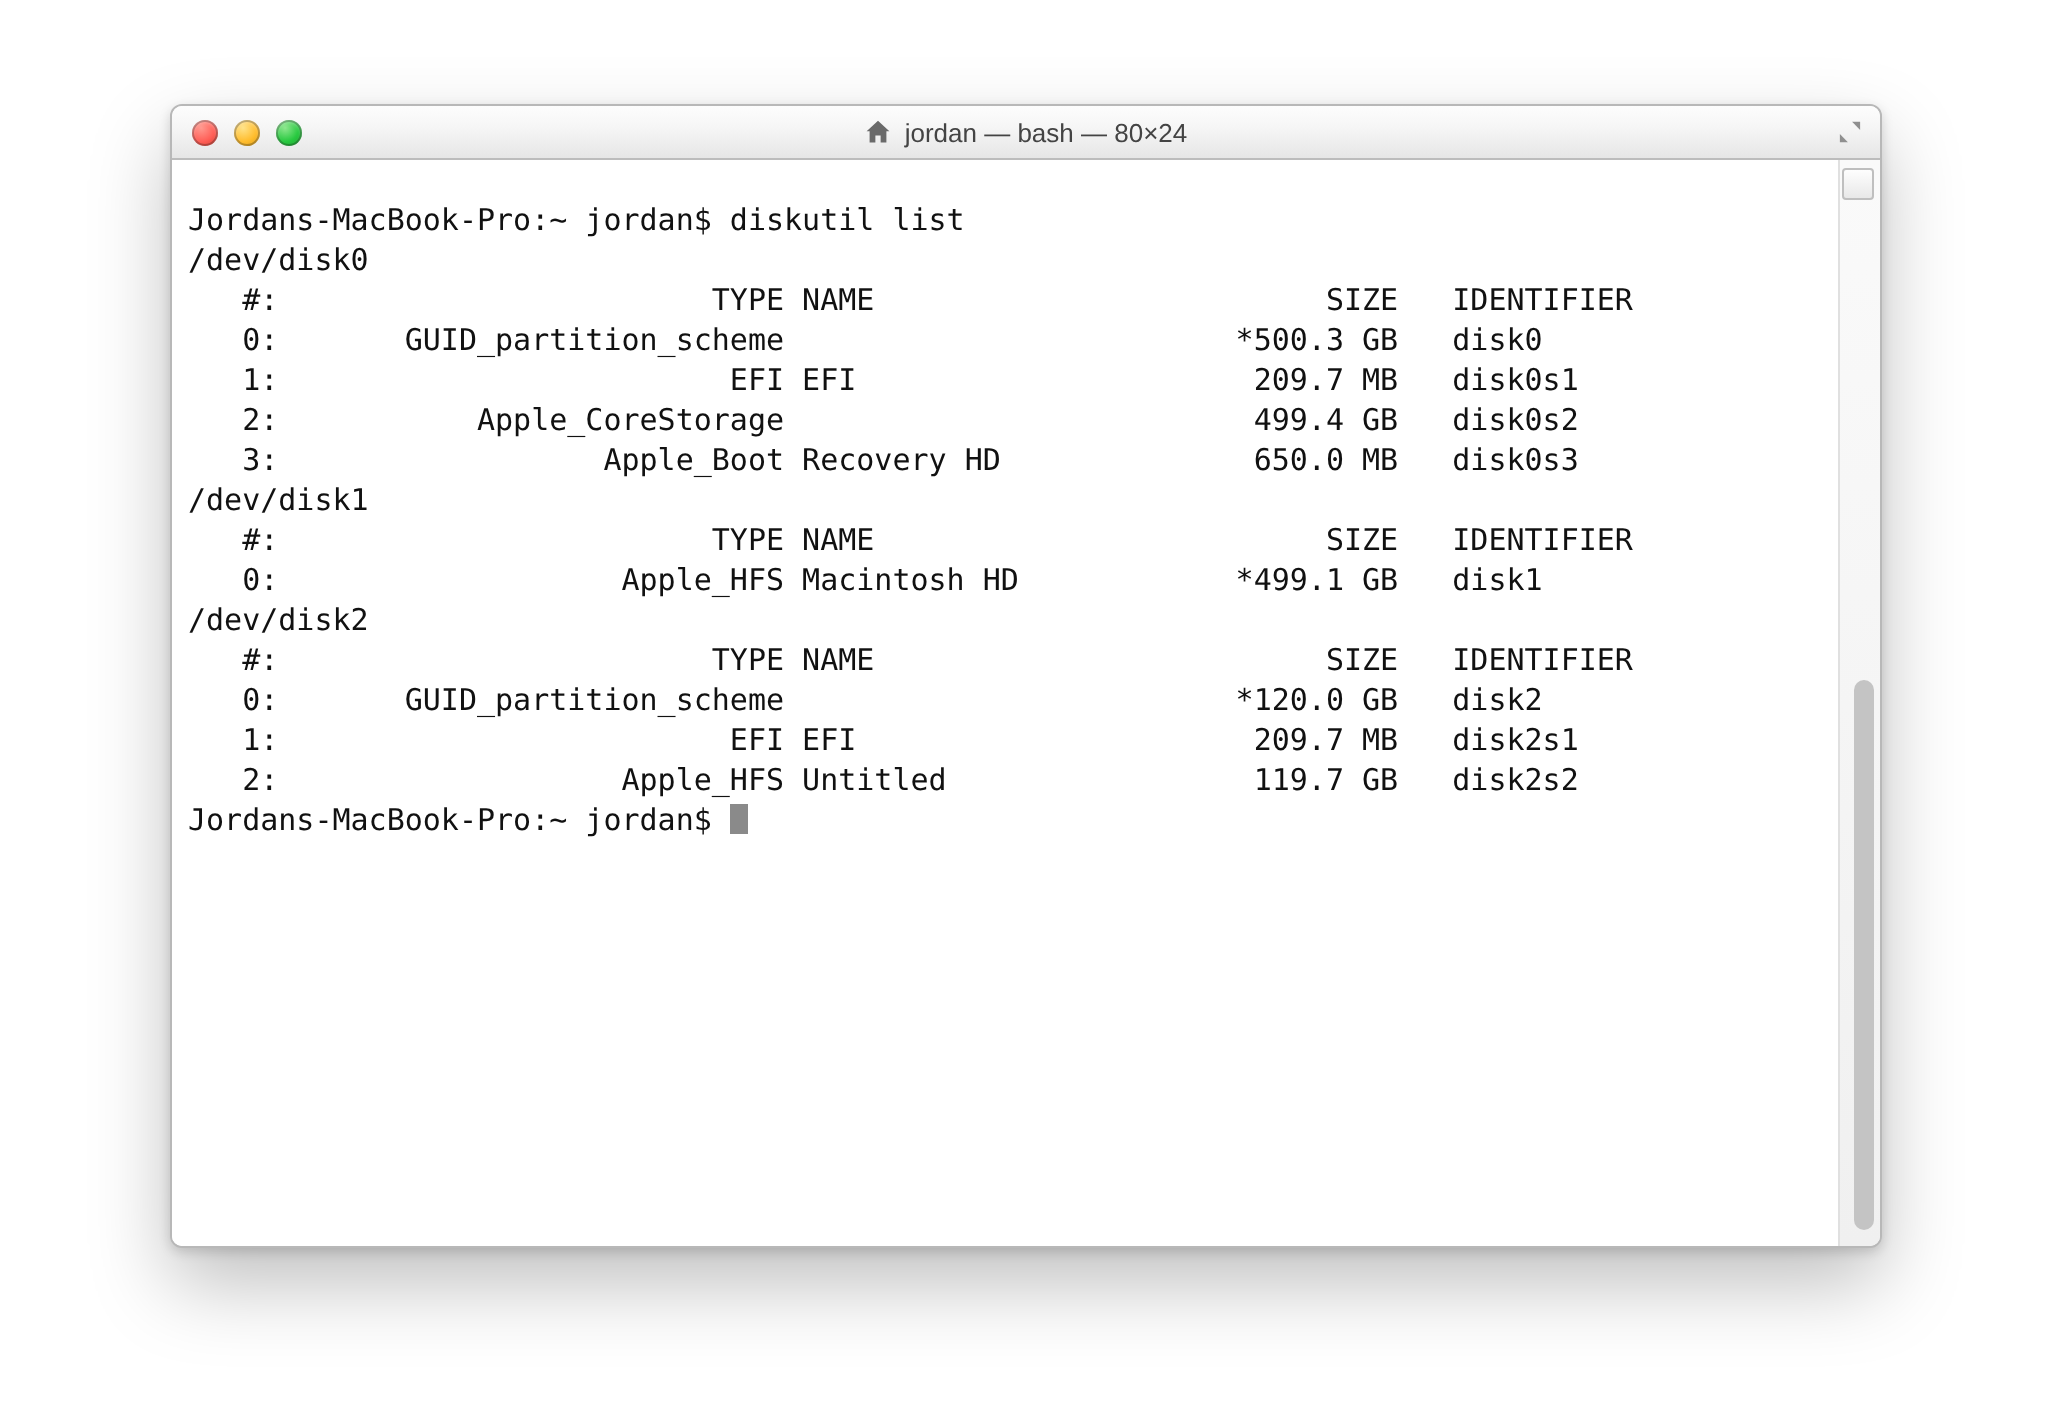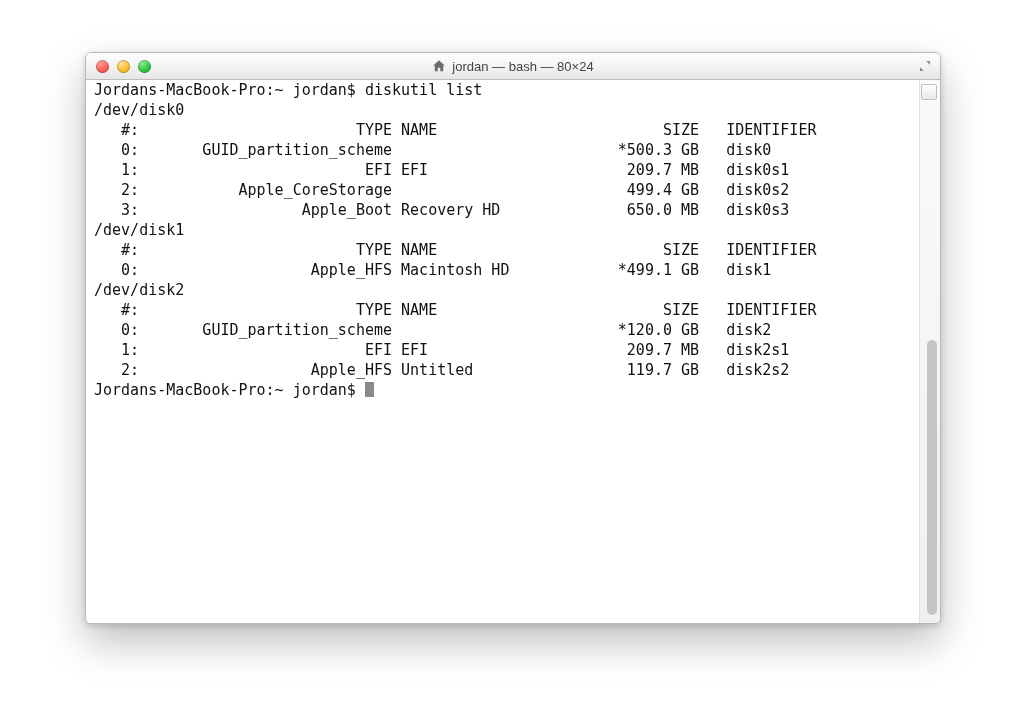--- a/index.html
+++ b/index.html
@@ -85,21 +85,21 @@
   .expand-icon svg { width: 14px; height: 14px; }
 
   .content-row {
     flex: 1 1 auto;
     display: flex;
     min-height: 0;
   }
   .terminal {
     flex: 1 1 auto;
     background: #ffffff;
-    padding: 0 6px 6px 8px;
+    padding: 20px 6px 6px 8px;
     overflow: hidden;
   }
   pre.term {
     margin: 0;
     font-family: "Menlo", "Monaco", "Consolas", monospace;
     font-size: 15px;
     line-height: 20px;
     color: #111;
     white-space: pre;
   }

